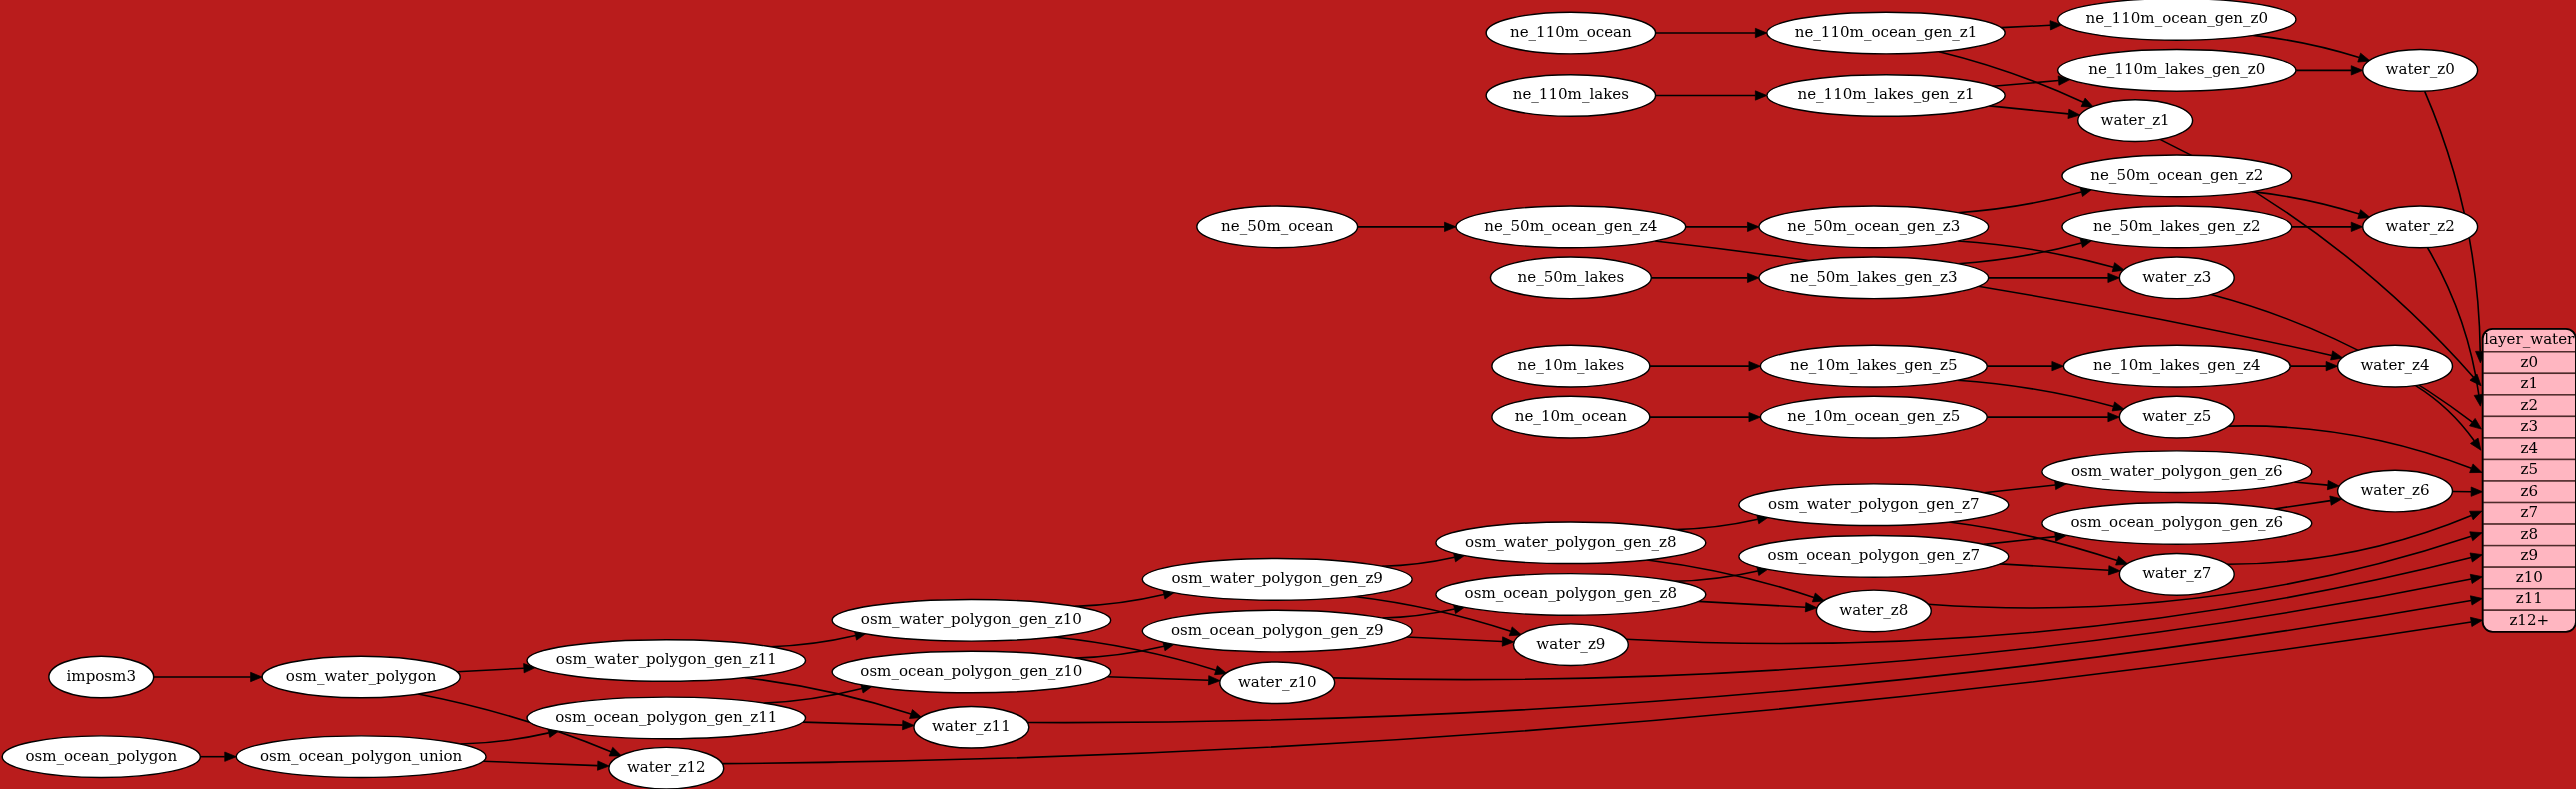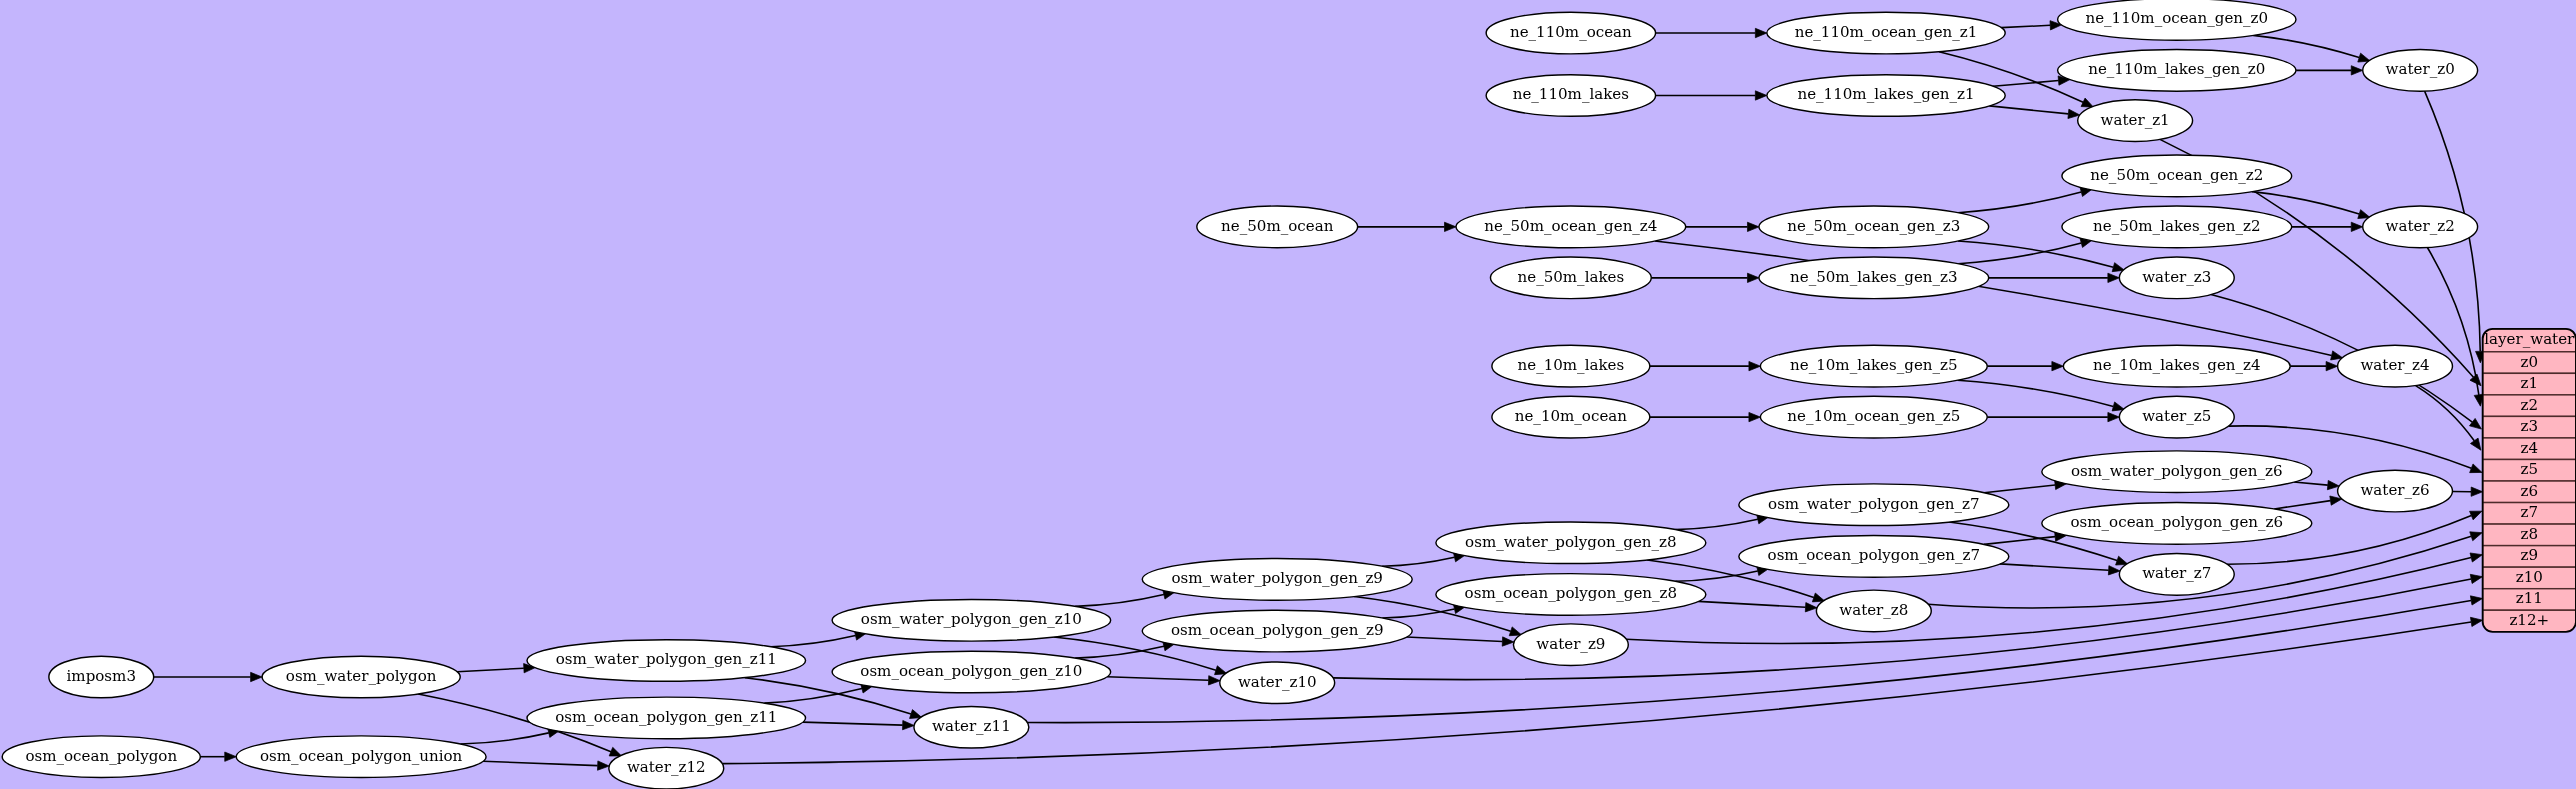--- a/index.html
+++ b/index.html
@@ -1,17 +1,17 @@
 <!DOCTYPE html>
 <html style="font-size:11.5px"><head>
 <meta charset="utf-8">
 <title>water layer dependency graph</title>
 <style>
   html,body{margin:0;padding:0;background:#ffffff;}
-  #root{position:relative;width:2576px;height:789px;background:#c4b5fd;
+  #root{position:relative;width:2576px;height:789px;background:#b91c1c;
         font-family:"DejaVu Serif","Liberation Serif",serif;}
   svg{display:block;}
   .node-ellipse{fill:#ffffff;stroke:#000000;stroke-width:2;}
   .node-label{font-family:"DejaVu Serif","Liberation Serif",serif;
               font-size:21px;fill:#000000;text-anchor:middle;dominant-baseline:middle;}
   .edge{fill:none;stroke:#000000;stroke-width:2.2;}
   .arrowhead{fill:#000000;stroke:#000000;stroke-width:1;}
   .tbl-label{font-family:"DejaVu Serif","Liberation Serif",serif;
              font-size:21px;fill:#000000;text-anchor:middle;dominant-baseline:middle;}
 </style>

